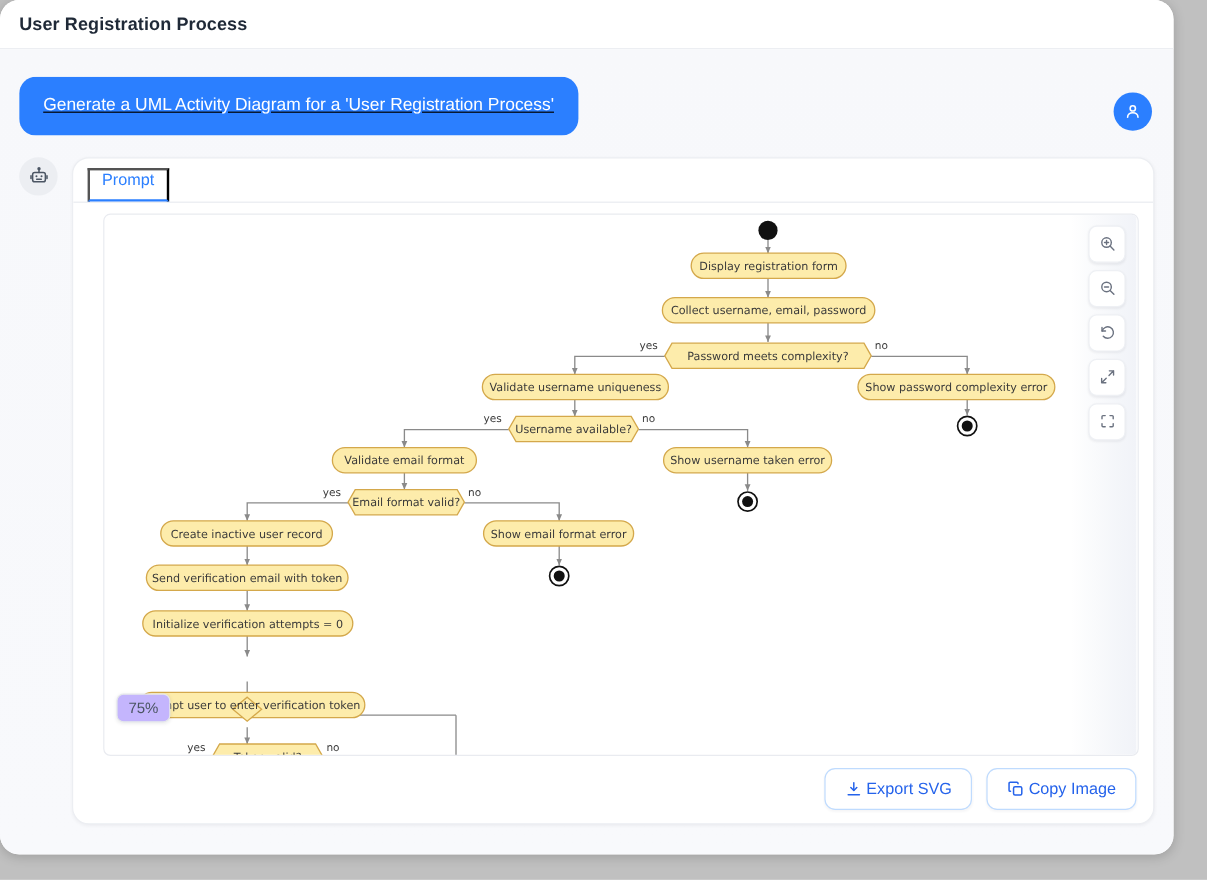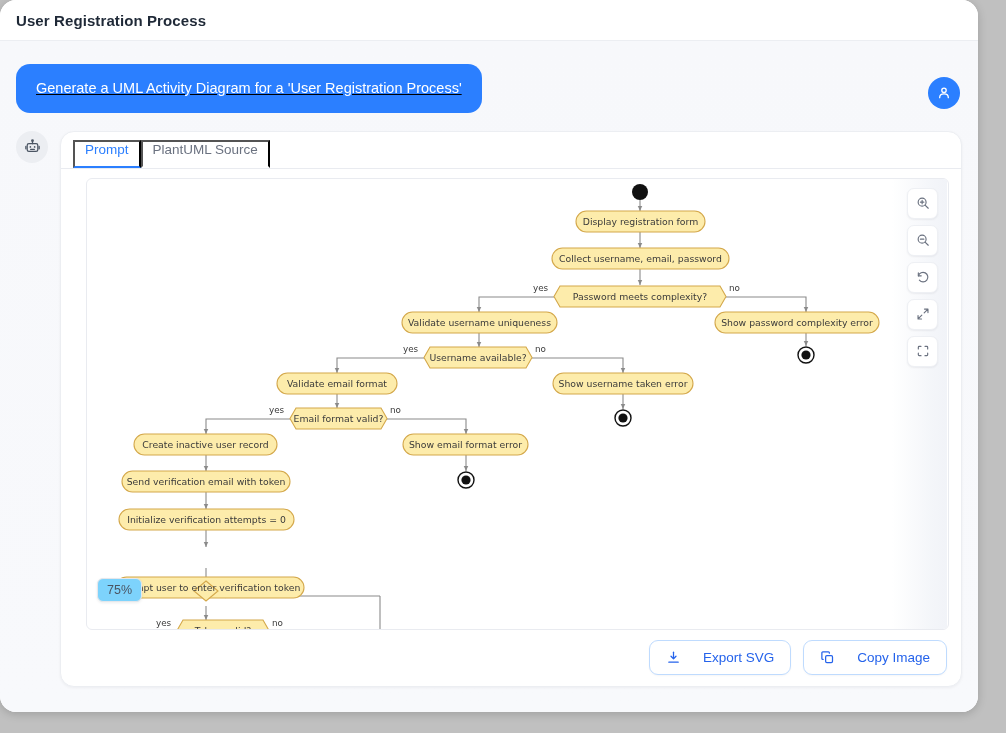--- a/index.html
+++ b/index.html
@@ -132,21 +132,21 @@
     position: absolute; top: 0; right: 1px; width: 55px; height: 100%;
     background: linear-gradient(90deg, rgba(247,248,251,0) 0%, rgba(243,245,249,0.9) 70%, rgba(241,243,248,1) 100%);
     pointer-events: none;
   }
   .diagram-svg { position: absolute; left: 0; top: 0; }
 
   
   .zoom-badge {
     position: absolute;
     left: 10px; bottom: 27px;
-    background: #7dd3fc;
+    background: #c4b5fd;
     border: 1px solid #e5e7eb;
     border-radius: 6px;
     font-size: 12.5px;
     color: #4b5563;
     padding: 4px 9px;
     box-shadow: 0 1px 3px rgba(16,24,40,0.08);
     z-index: 5;
   }
 
   
@@ -166,21 +166,21 @@
   }
 
   
   .card-footer {
     flex: 0 0 56px;
     display: flex; align-items: center; justify-content: flex-end;
     gap: 12px;
     padding: 0 14px;
   }
   .action-btn {
-    display: inline-flex; align-items: center; gap: 22px;
+    display: inline-flex; align-items: center; gap: 3px;
     border: 1px solid #bfdbfe;
     background: #ffffff;
     color: #2563eb;
     border-radius: 9px;
     font-size: 13.5px;
     padding: 9px 16px;
     cursor: pointer;
     font-family: inherit;
     box-shadow: 0 1px 2px rgba(16,24,40,0.04);
   }
@@ -218,21 +218,20 @@
           <circle cx="9" cy="12.6" r="1.2" fill="#4b5563" stroke="none"></circle>
           <circle cx="15" cy="12.6" r="1.2" fill="#4b5563" stroke="none"></circle>
           <path d="M9.3 16h5.4"></path>
         </svg>
       </div>
 
       <div class="card">
 
         <div class="tabs">
           <button class="tab active">Prompt</button>
-          <button class="tab">PlantUML Source</button>
         </div>
 
         <div class="canvas-wrap">
           <div class="canvas-inner">
 
             <svg class="diagram-svg" width="880" height="460" viewBox="0 0 880 460">
               <defs>
                 <marker id="arw" viewBox="0 0 10 10" refX="9" refY="5" markerWidth="5.5" markerHeight="5.5" orient="auto-start-reverse">
                   <path d="M0,1 L9,5 L0,9 z" fill="#8a8a8a"></path>
                 </marker>

